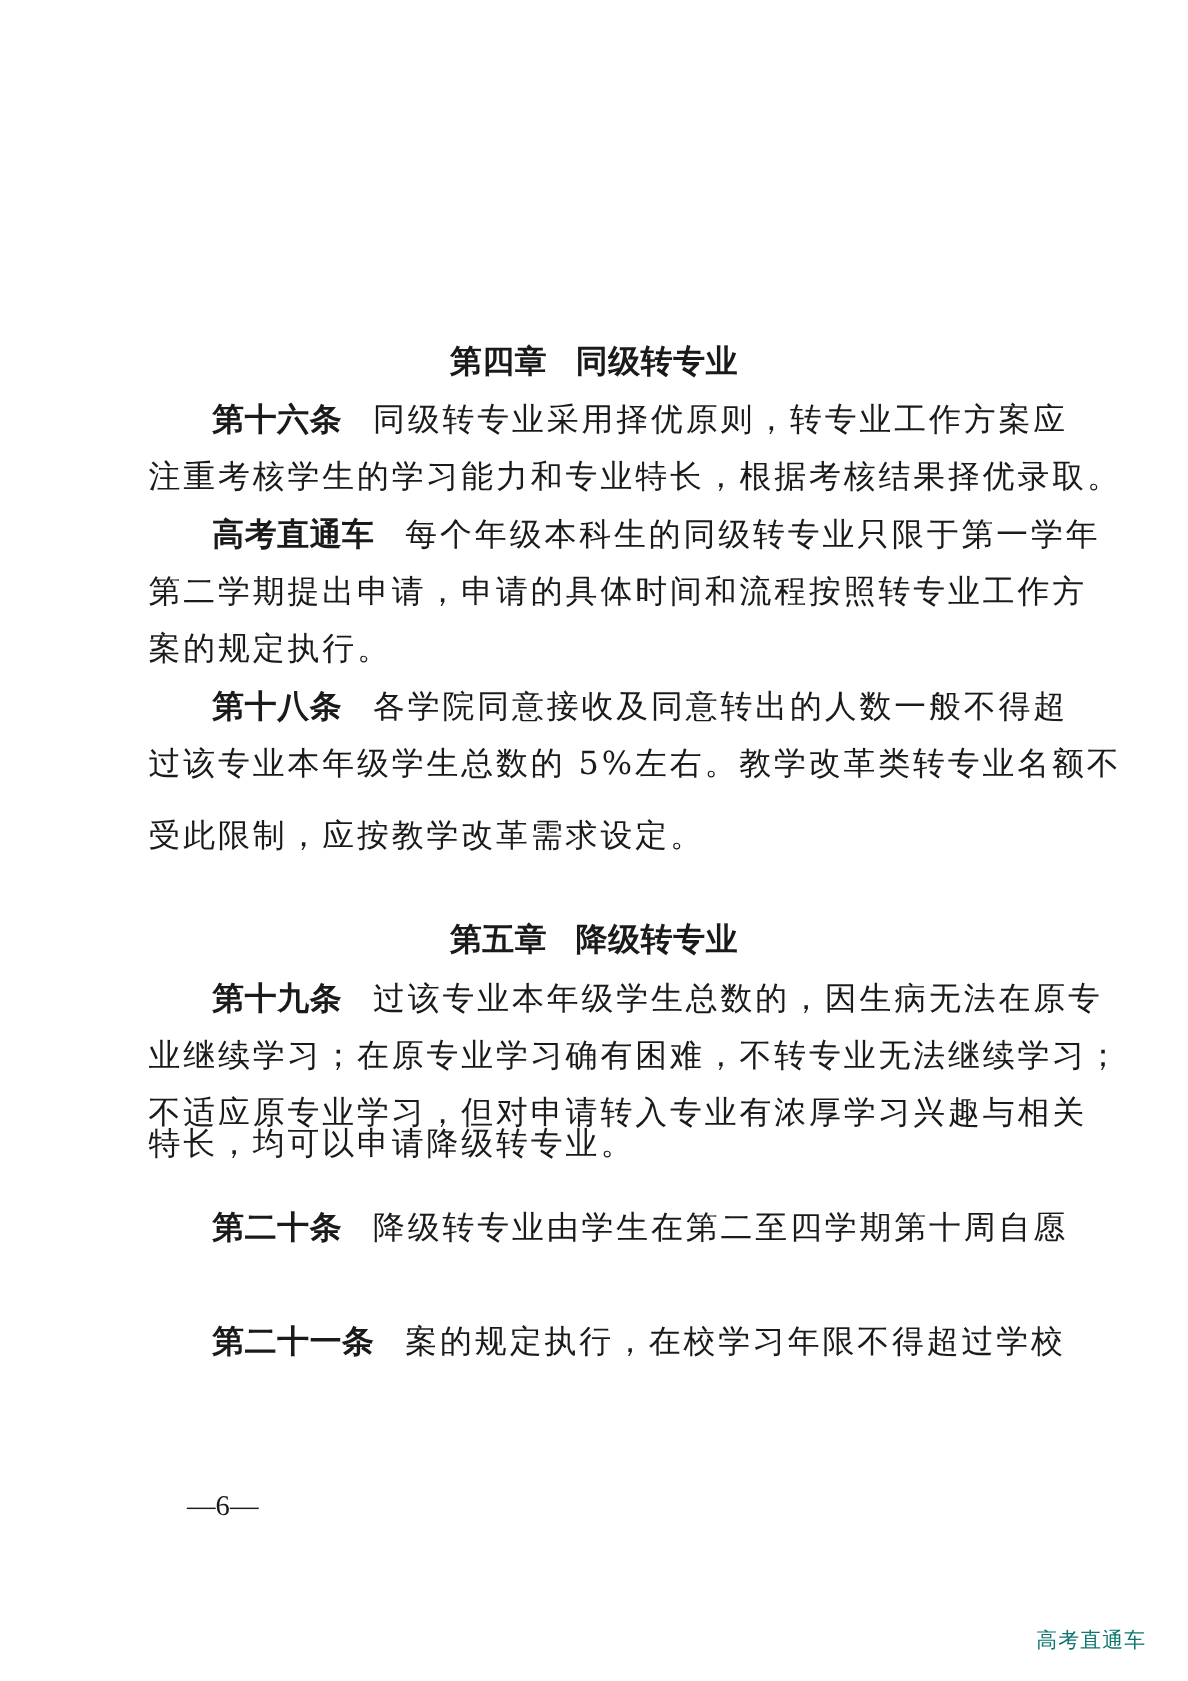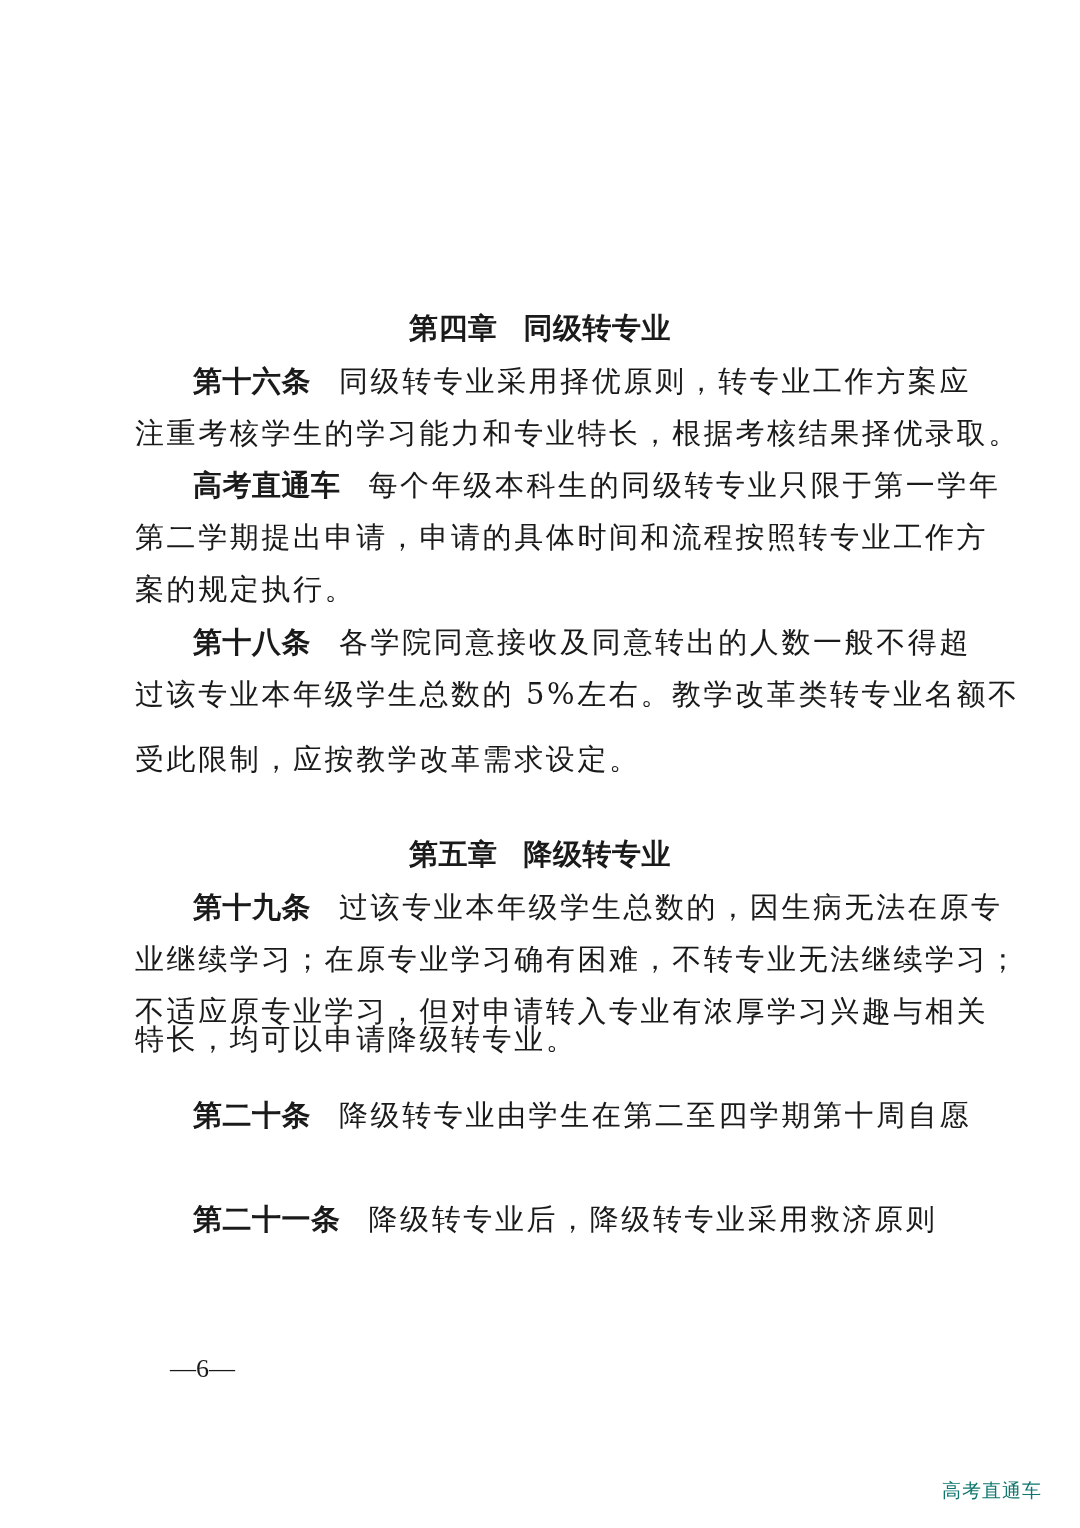--- a/index.html
+++ b/index.html
@@ -58,19 +58,19 @@
   </div>
   <div class="line" style="top:939px;">业继续学习；在原专业学习确有困难，不转专业无法继续学习；</div>
   <div class="line" style="top:991px;">不适应原专业学习，但对申请转入专业有浓厚学习兴趣与相关</div>
   <div class="line" style="top:1019px;">特长，均可以申请降级转专业。</div>
 
   <div class="line indent" style="top:1095px;">
     <span class="art-label">第二十条</span><span>降级转专业由学生在第二至四学期第十周自愿</span>
   </div>
 
   <div class="line indent" style="top:1199px;">
-    <span class="art-label">第二十一条</span><span>降级转专业后，降级转专业采用救济原则</span>
+    <span class="art-label">第二十一条</span><span>案的规定执行，在校学习年限不得超过学校</span>
   </div>
 
   <div class="page-num">—6—</div>
 
   <div class="watermark">高考直通车</div>
 </div>
 
 </body></html>

